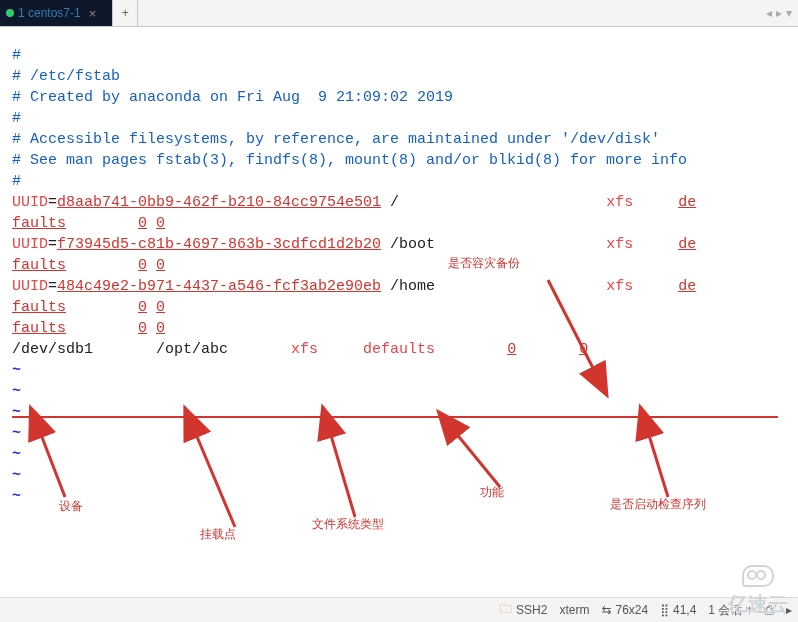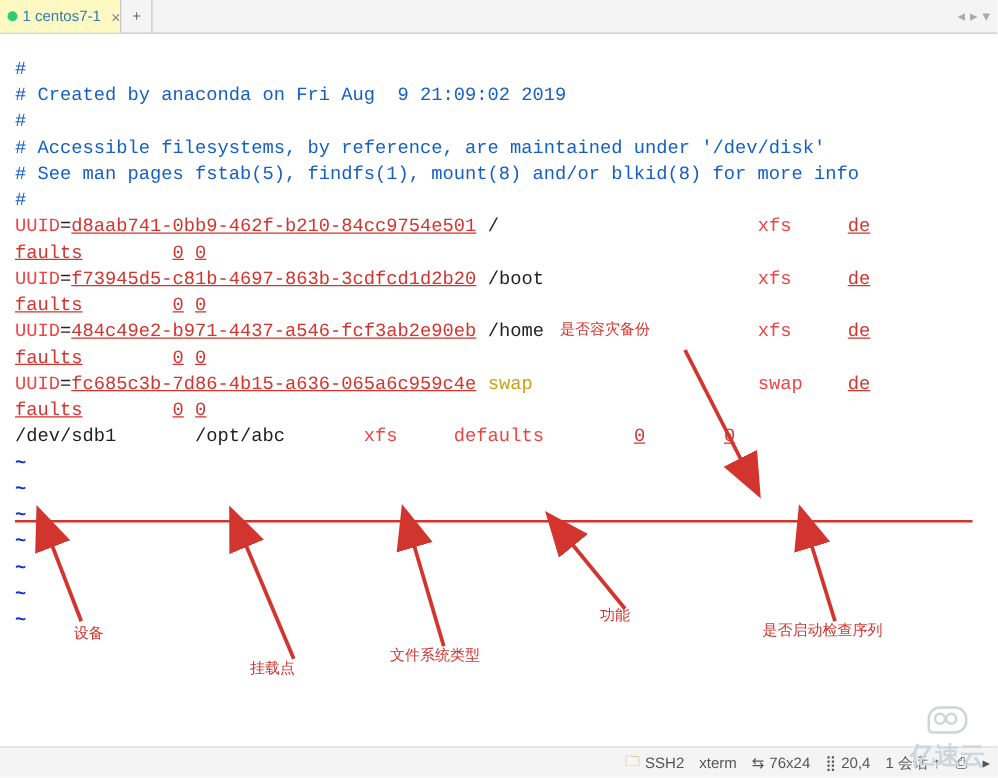--- a/index.html
+++ b/index.html
@@ -19,22 +19,22 @@
     border-bottom: 1px solid #c8c8c8;
     display: flex;
     align-items: stretch;
     font-family: "Segoe UI", Tahoma, sans-serif;
     font-size: 12px;
     user-select: none;
   }
   .tab {
     display: flex; align-items: center;
     height: 100%;
-    padding: 0 0 0 6px;
-    background: #fef9c3;
+    padding: 0 16px 0 6px;
+    background: #0f172a;
     border-right: 1px solid #c8c8c8;
     color: #2e7db3;
     gap: 4px;
   }
   .tab .dot {
     width: 8px; height: 8px; border-radius: 50%;
     background: #2ecc71;
   }
   .tab .x { color: #888; font-size: 13px; padding-left: 4px; }
   .newtab {
@@ -112,36 +112,36 @@
   <div class="tabnav">
     <span>◂</span>
     <span>▸</span>
     <span>▾</span>
   </div>
 </div>
 
 <div class="term-wrap">
 
   <div class="line blue">#</div>
+  <div class="line blue"># /etc/fstab</div>
   <div class="line blue"># Created by anaconda on Fri Aug  9 21:09:02 2019</div>
   <div class="line blue">#</div>
   <div class="line blue"># Accessible filesystems, by reference, are maintained under '/dev/disk'</div>
-  <div class="line blue"># See man pages fstab(5), findfs(1), mount(8) and/or blkid(8) for more info</div>
+  <div class="line blue"># See man pages fstab(3), findfs(8), mount(8) and/or blkid(8) for more info</div>
   <div class="line blue">#</div>
 
   <div class="line"><span class="teal">UUID</span><span>=</span><span class="red">d8aab741-0bb9-462f-b210-84cc9754e501</span> <span>/</span>                       <span class="teal">xfs</span>     <span class="red">de</span></div>
   <div class="line"><span class="red">faults</span>        <span class="red">0</span> <span class="red">0</span></div>
 
   <div class="line"><span class="teal">UUID</span><span>=</span><span class="red">f73945d5-c81b-4697-863b-3cdfcd1d2b20</span> <span>/boot</span>                   <span class="teal">xfs</span>     <span class="red">de</span></div>
   <div class="line"><span class="red">faults</span>        <span class="red">0</span> <span class="red">0</span></div>
 
   <div class="line"><span class="teal">UUID</span><span>=</span><span class="red">484c49e2-b971-4437-a546-fcf3ab2e90eb</span> <span>/home</span>                   <span class="teal">xfs</span>     <span class="red">de</span></div>
   <div class="line"><span class="red">faults</span>        <span class="red">0</span> <span class="red">0</span></div>
 
-  <div class="line"><span class="teal">UUID</span><span>=</span><span class="red">fc685c3b-7d86-4b15-a636-065a6c959c4e</span> <span class="gold">swap</span>                    <span class="teal">swap</span>    <span class="red">de</span></div>
   <div class="line"><span class="red">faults</span>        <span class="red">0</span> <span class="red">0</span></div>
 
   <div class="line"><span>/dev/sdb1</span>       <span>/opt/abc</span>       <span class="teal">xfs</span>     <span class="teal">defaults</span>        <span class="red">0</span>       <span class="red">0</span></div>
 
   <div class="hr-red"></div>
 
   <div class="line tilde">~</div>
   <div class="line tilde">~</div>
   <div class="line tilde">~</div>
   <div class="line tilde">~</div>
@@ -182,21 +182,21 @@
       <span style="color:#e0a23b">🗀</span>
       <span>SSH2</span>
     </div>
   <div class="seg">xterm</div>
   <div class="seg">
       <span>⇆</span>
       <span>76x24</span>
     </div>
   <div class="seg">
       <span>⣿</span>
-      <span>20,4</span>
+      <span>41,4</span>
     </div>
   <div class="seg">
       <span>1 会话</span>
       <span>↑</span>
     </div>
   <div class="seg">⎙</div>
   <div class="seg">▸</div>
 </div>
 
 <div class="watermark">

